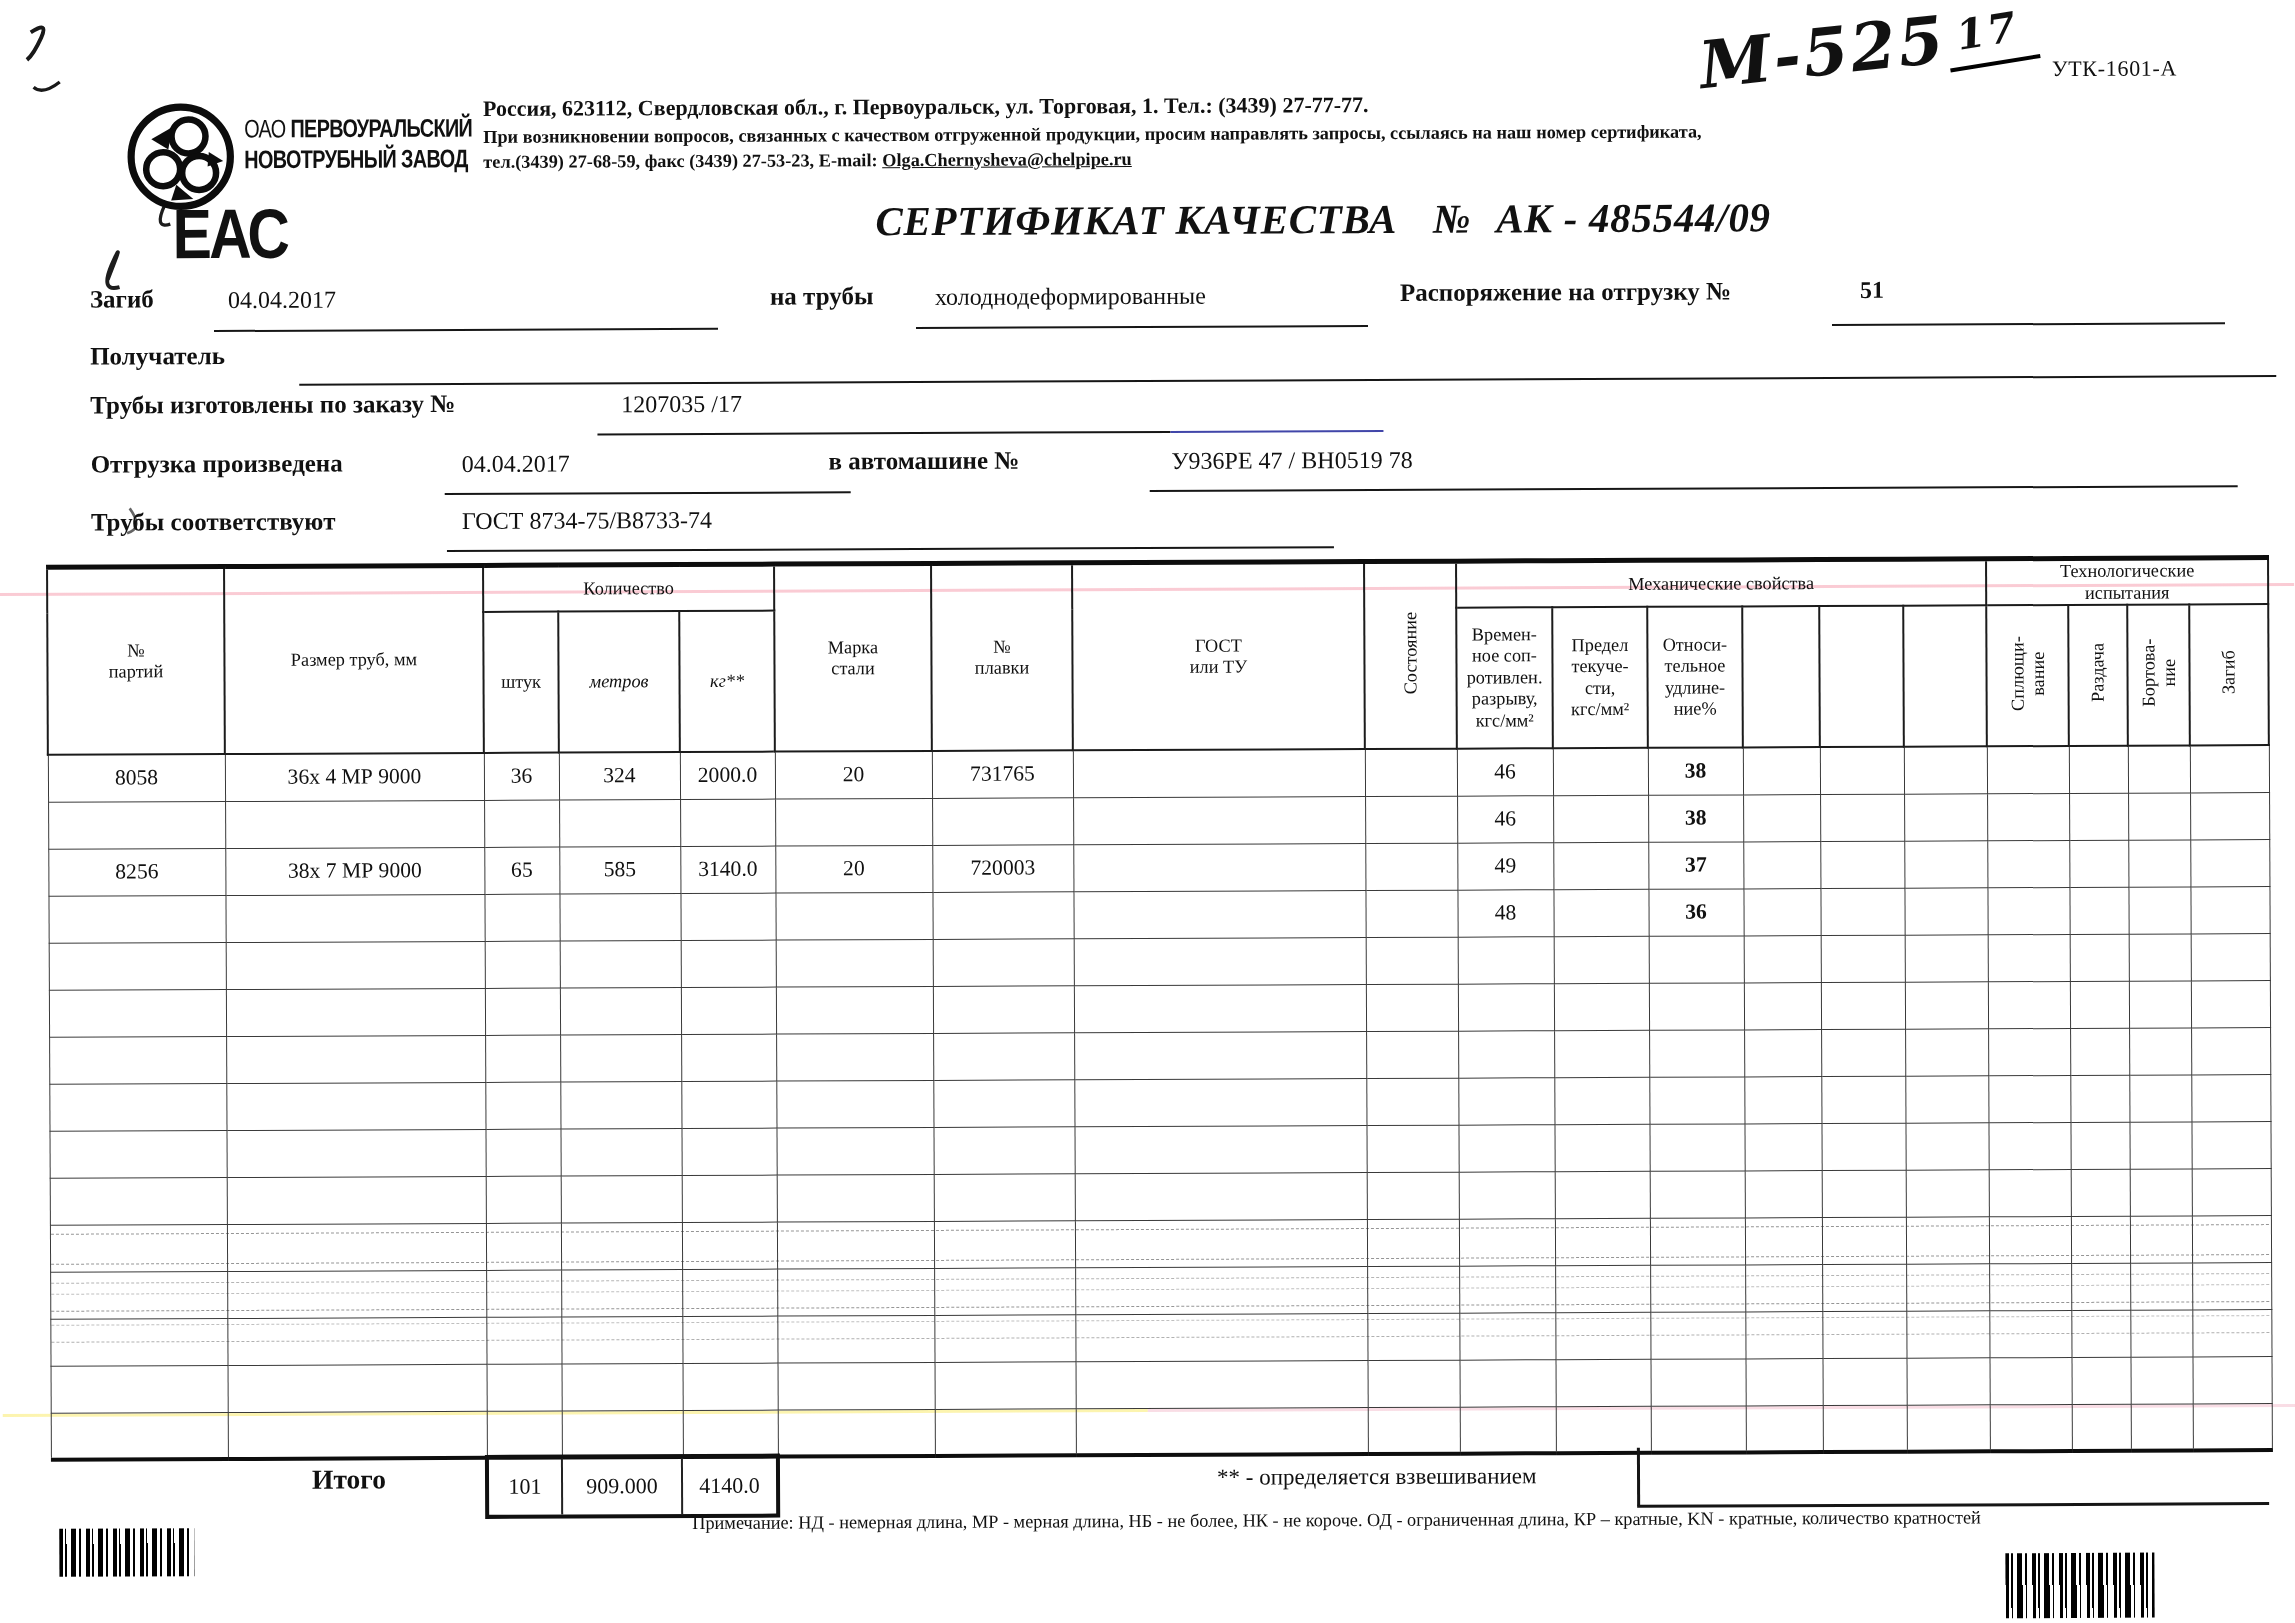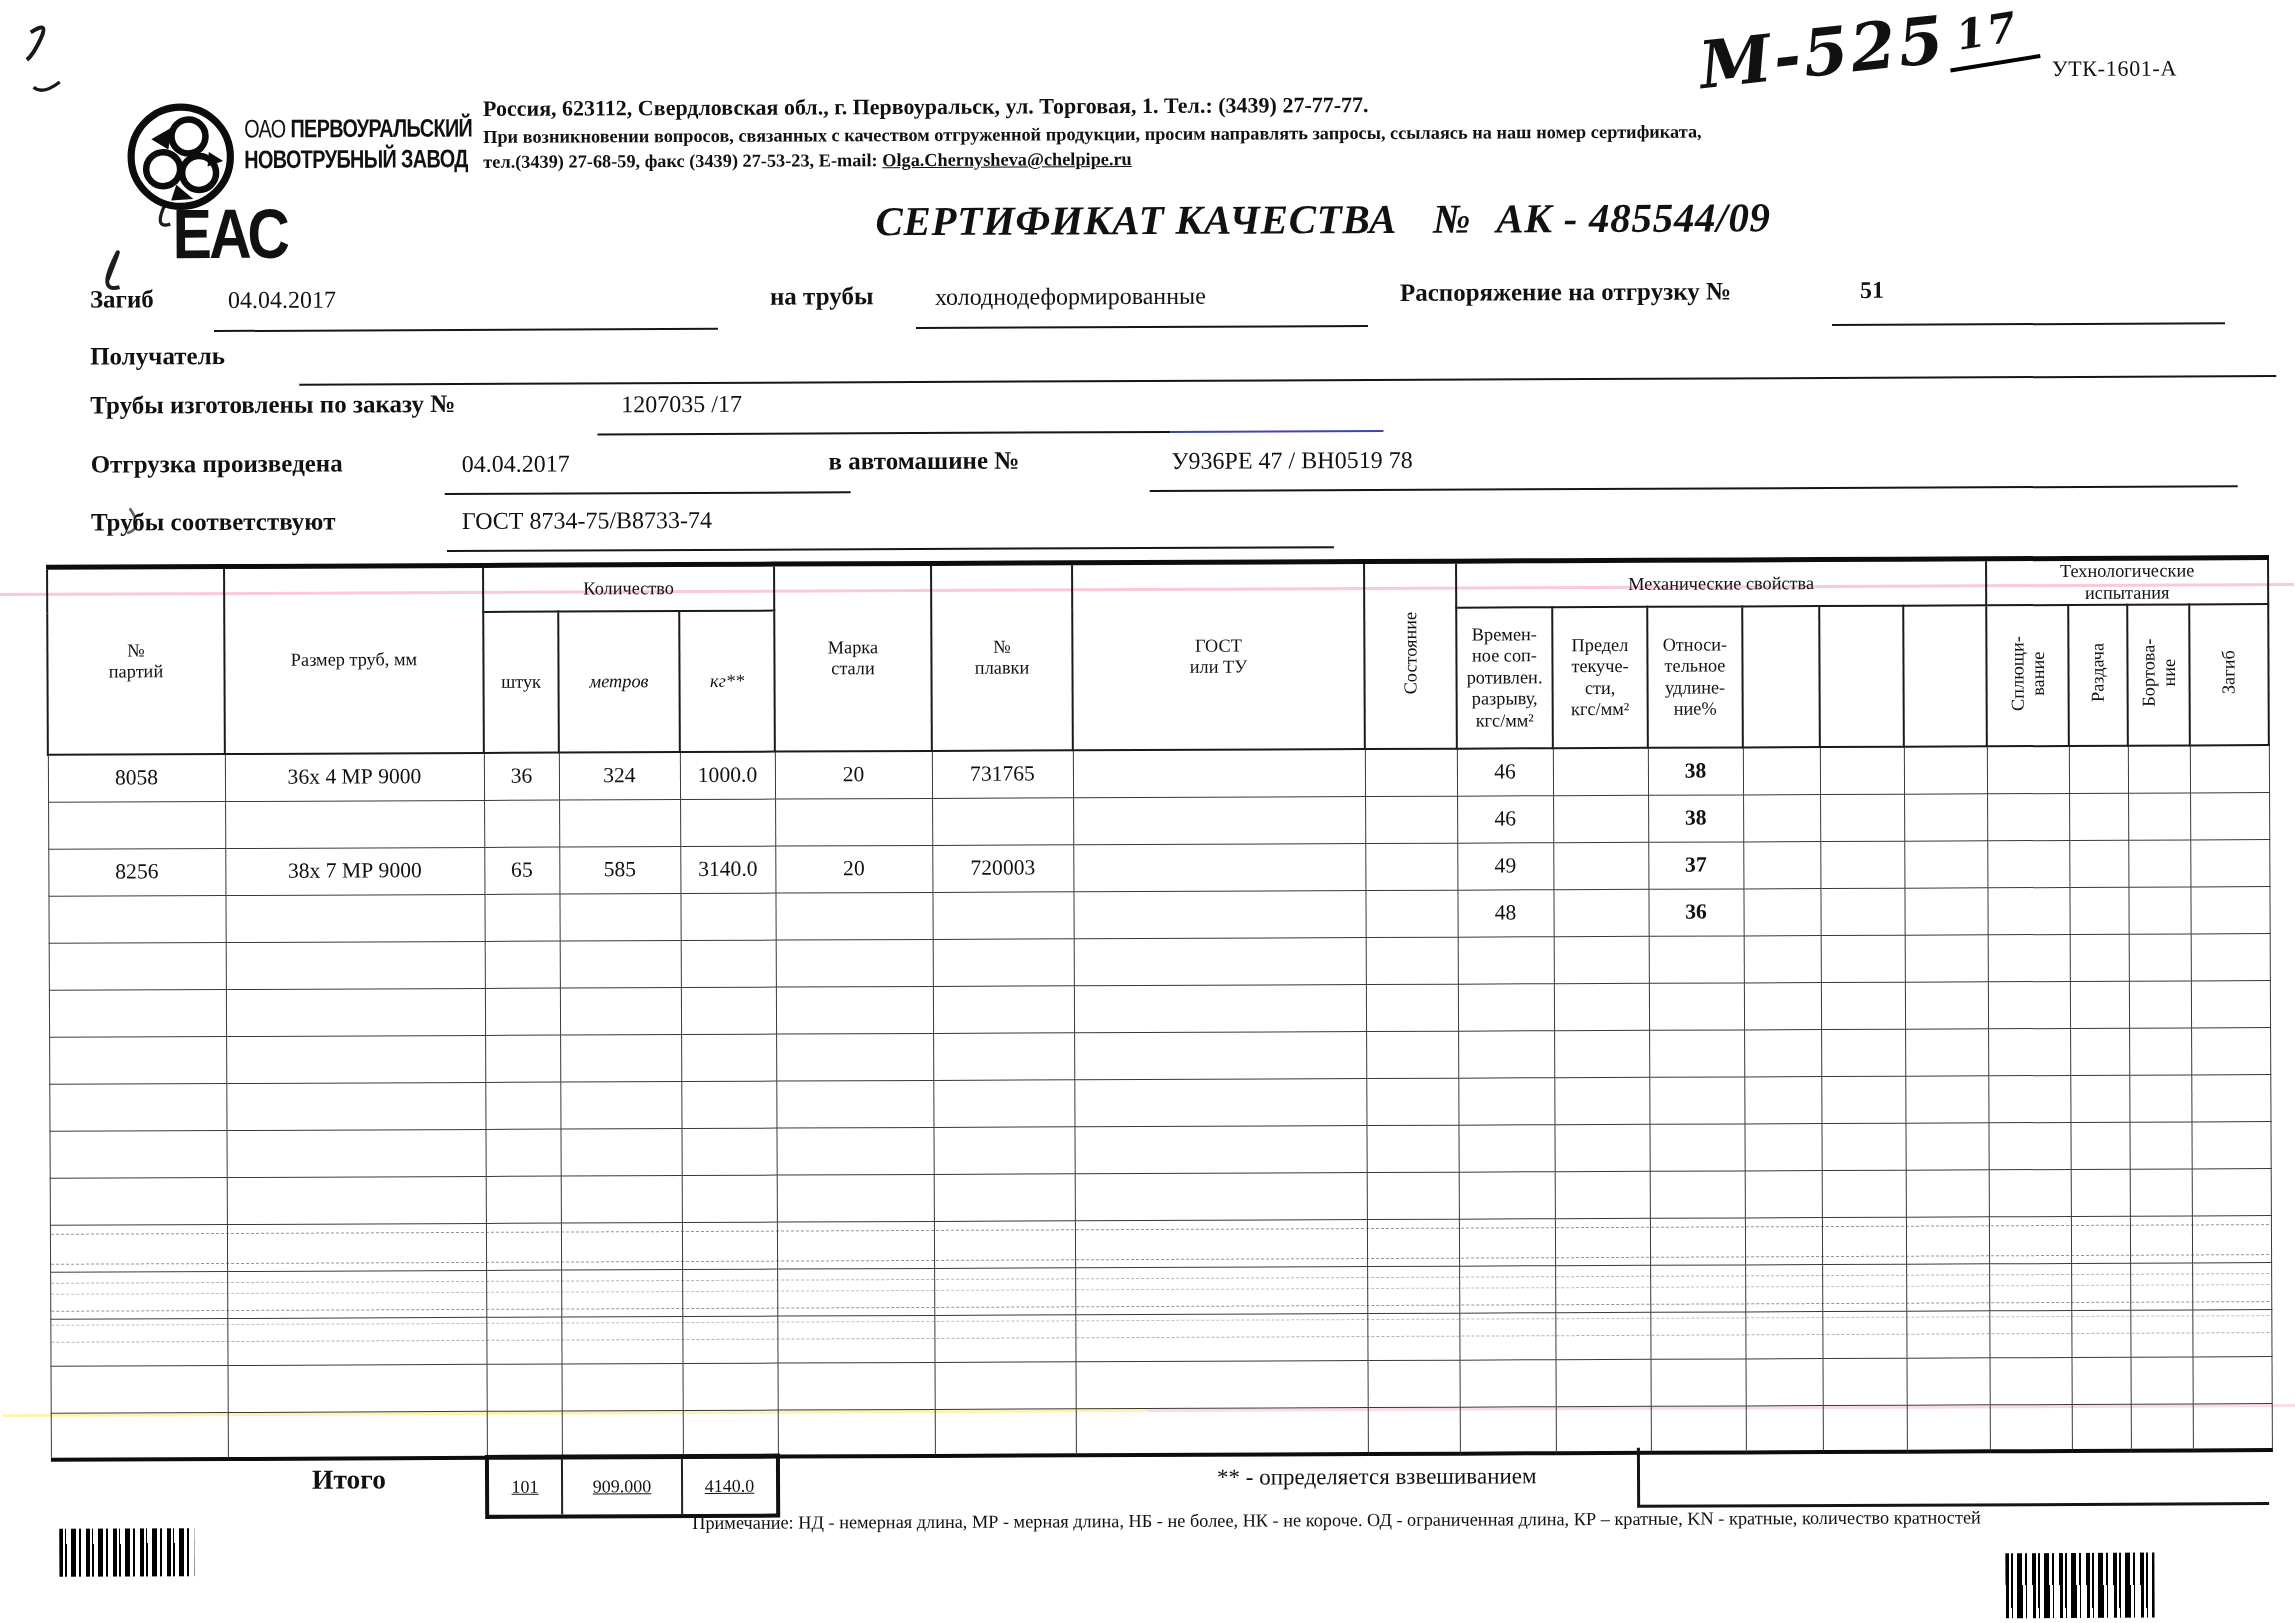--- a/index.html
+++ b/index.html
@@ -65,21 +65,21 @@
   td:nth-child(19){border-left-width:2px;border-right:4.6px solid #0d0d0d;}
   tbody tr:last-child td{border-bottom:4.6px solid #0d0d0d;}
   th.bl7{border-left-width:4.6px;} th.bl6{border-left-width:3.9px;} th.bl5{border-left-width:3.3px;}
   th.bl4{border-left-width:2.6px;} th.bl3{border-left-width:2px;} th.bl2{border-left-width:1.3px;font-style:italic;}
   th.br7{border-right-width:4.6px;font-family:Liberation Serif, serif;} th.br6{border-right-width:3.9px;} th.br5{border-right-width:3.3px;}
   .vert{display:inline-block;writing-mode:vertical-rl;transform:rotate(180deg);white-space:pre-line;line-height:1.12;font-size:18.3px;}
 
   
   .totals-label{position:absolute;left:309px;top:1460px;font-weight:bold;font-size:27.5px;}
   .totals-box{position:absolute;left:482px;top:1452px;display:flex;border:4.6px solid #101010;height:56px;}
-  .totals-box .cell{display:flex;align-items:center;justify-content:center;font-size:18px;border-left:2px solid #222;text-decoration:underline;}
+  .totals-box .cell{display:flex;align-items:center;justify-content:center;font-size:22px;border-left:2px solid #222;}
   .totals-box .cell:first-child{border-left:none;}
   .tb-pieces{width:72px;} .tb-meters{width:118px;} .tb-kg{width:93px;}
   .footnote{position:absolute;left:1214px;top:1465px;font-size:23px;}
   .vline-bottom{position:absolute;left:1634px;top:1450px;width:2.6px;height:58px;background:#151515;}
   .hline-bottom{position:absolute;left:1634px;top:1507px;width:632px;height:3.3px;background:#151515;}
   .note-line{position:absolute;left:689px;top:1511px;font-size:18.3px;white-space:nowrap;}
 
   
   .barcode{position:absolute;background:
      repeating-linear-gradient(90deg,#000 0 3.3px,transparent 3.3px 5.9px,#000 5.9px 7.2px,transparent 7.2px 11.8px,#000 11.8px 17px,transparent 17px 20px,#000 20px 21.6px,transparent 21.6px 27px);}
@@ -241,21 +241,21 @@
 ние</span></th>
         <th class="bl3 br7"><span class="vert">Загиб</span></th>
       </tr>
     </thead>
     <tbody>
         <tr>
           <td>8058</td>
           <td>36х 4 МР 9000</td>
           <td>36</td>
           <td>324</td>
-          <td>1000.0</td>
+          <td>2000.0</td>
           <td>20</td>
           <td>731765</td>
           <td></td>
           <td></td>
           <td>46</td>
           <td></td>
           <td>38</td>
           <td></td>
           <td></td>
           <td></td>

